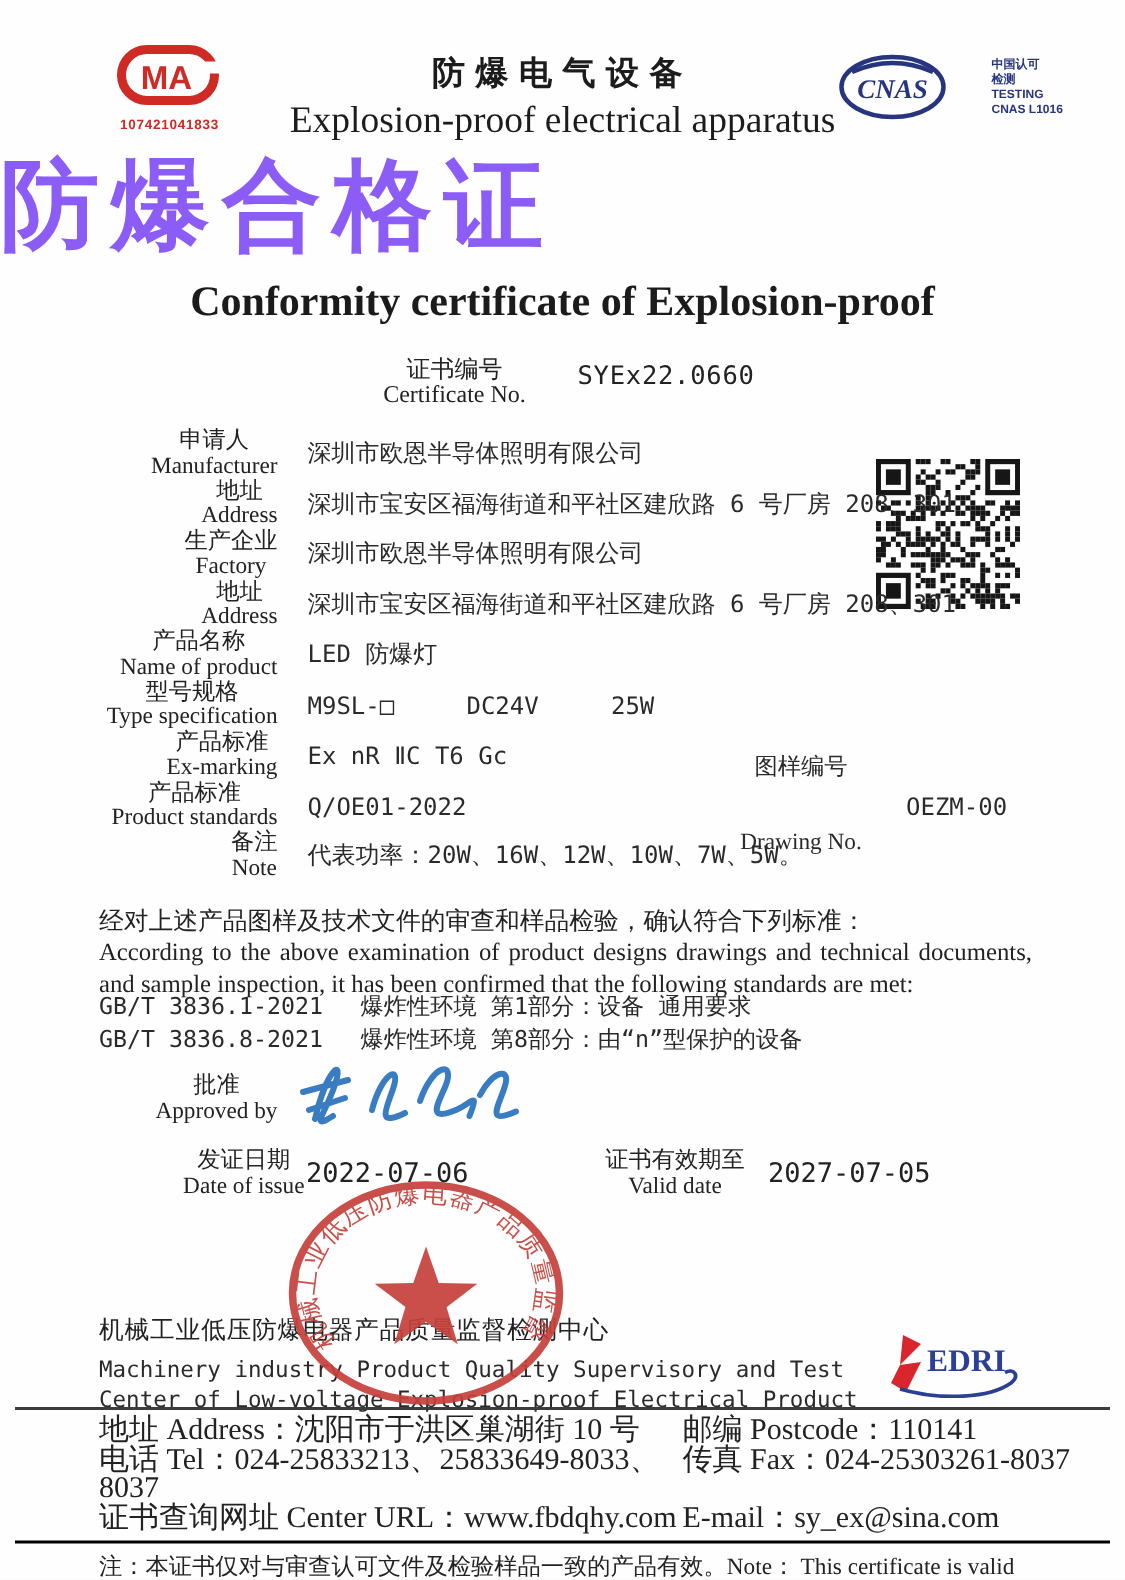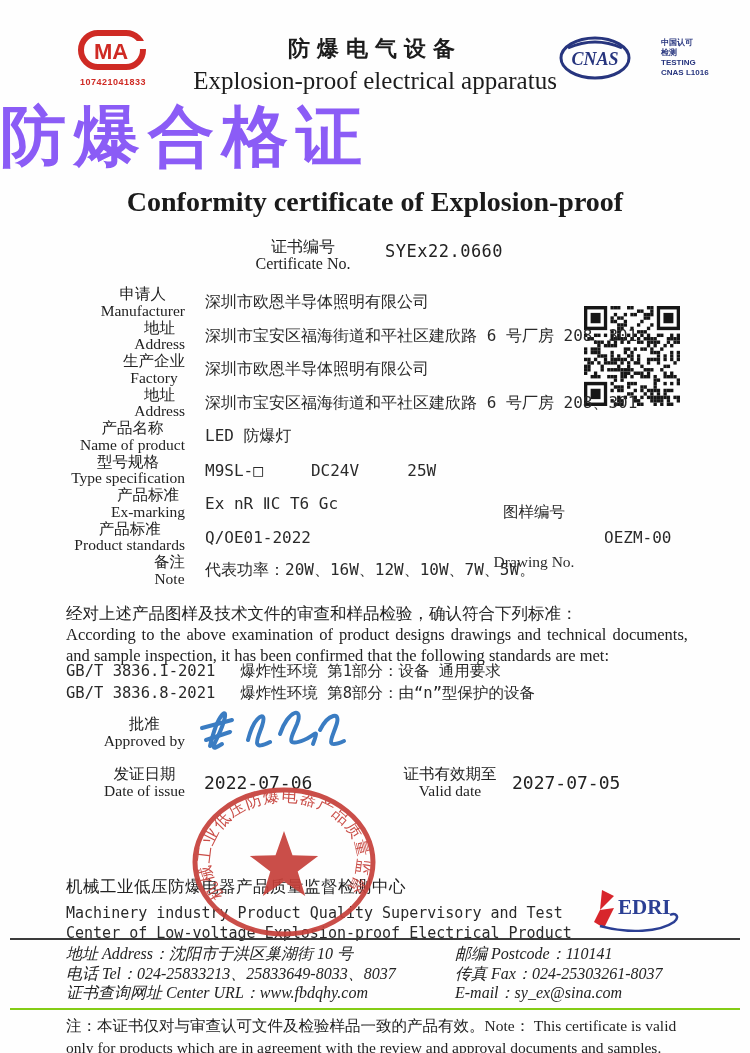--- a/index.html
+++ b/index.html
@@ -35,34 +35,34 @@
   .qr{position:absolute;left:584px;top:306px;}
 
   .statement{position:absolute;left:66px;top:603px;width:622px;font-size:16.5px;line-height:21px;}
   .statement .en{text-align:justify;}
   .standards{position:absolute;left:66px;top:661px;font-family:"DejaVu Sans Mono",monospace;font-size:15.5px;line-height:21.5px;color:#2a2a2a;}
   .std-code{display:inline-block;width:165px;}
 
   .approve-label{position:absolute;left:0;top:716px;width:185px;display:flex;justify-content:flex-end;}
   .sig{position:absolute;left:192px;top:694px;}
 
-  .issue-label{position:absolute;left:0;top:766px;width:185px;display:flex;justify-content:flex-end;}
+  .issue-label{position:absolute;left:0;top:766px;width:185px;display:flex;justify-content:flex-end;padding-left:18px;}
   .issue-value{position:absolute;left:204px;top:772px;font-family:"DejaVu Sans Mono",monospace;font-size:18px;}
   .valid-label{position:absolute;left:396px;top:766px;width:108px;text-align:center;font-size:15.5px;line-height:16.5px;}
   .valid-value{position:absolute;left:512px;top:772px;font-family:"DejaVu Sans Mono",monospace;font-size:18px;}
 
   .stamp{position:absolute;left:188px;top:785px;opacity:.92;}
 
   .org{position:absolute;left:66px;top:876px;}
   .org-cn{font-size:16.5px;letter-spacing:.5px;}
   .org-en{font-family:"DejaVu Sans Mono",monospace;font-size:15px;line-height:19.5px;margin-top:6px;color:#2a2a2a;}
   .sedri{position:absolute;left:588px;top:888px;}
 
   .footer{position:absolute;left:10px;right:10px;top:938px;border-top:2.5px solid #3c3c3c;}
-  .footer-grid{padding:4px 0 5px 56px;display:grid;grid-template-columns:389px auto;font-size:16px;line-height:19.5px;border-bottom:2px solid #84cc16;font-style:italic;}
+  .footer-grid{padding:4px 0 5px 56px;display:grid;grid-template-columns:389px auto;font-size:20px;line-height:19.5px;border-bottom:2px solid #000000;}
   .foot-note{padding:5px 40px 0 56px;font-size:15.5px;line-height:22px;}
 </style>
 </head>
 <body>
 
 <div class="page">
 
   <div class="cma">
     <svg width="72" height="42" viewBox="0 0 72 42">
       <rect x="4" y="3" width="62" height="34" rx="17" fill="none" stroke="#cf2a24" stroke-width="6"></rect>

